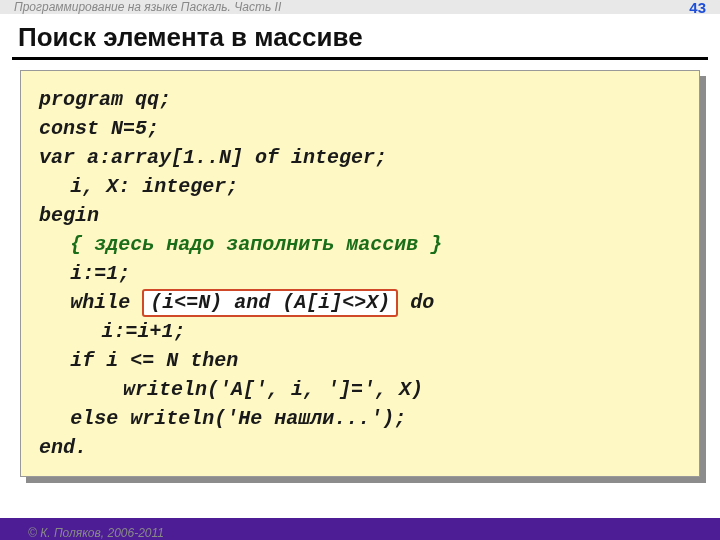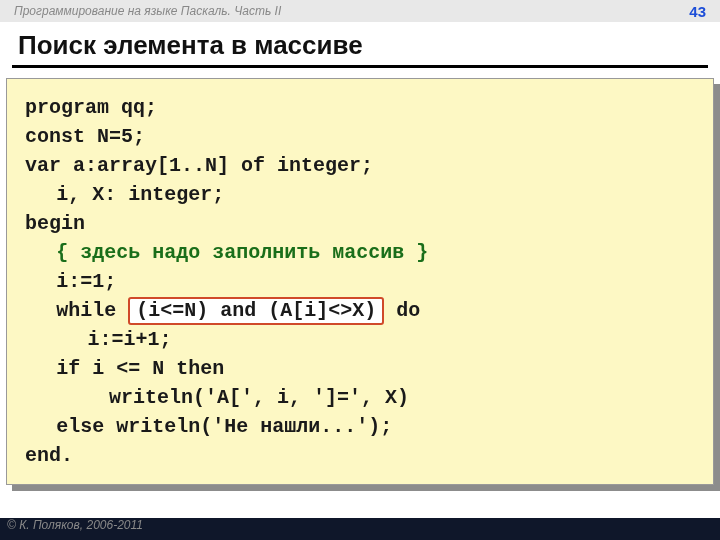--- a/index.html
+++ b/index.html
@@ -3,21 +3,21 @@
 <meta charset="utf-8">
 <style>
   * { margin: 0; padding: 0; box-sizing: border-box; }
   html, body { width: 720px; height: 540px; overflow: hidden; }
   body {
     font-family: Arial, Helvetica, sans-serif;
     background: #ffffff;
     position: relative;
   }
   .header-bar {
-    height: 22px;
+    height: 14px;
     background: #e8e8e8;
     font-size: 12px;
     color: #888;
     display: flex;
     justify-content: space-between;
     align-items: center;
     padding: 0 14px;
     font-style: italic;
   }
   .page-num {
@@ -31,22 +31,23 @@
     font-weight: bold;
     color: #111;
     padding: 8px 18px 4px 18px;
   }
   .title-rule {
     border: none;
     border-top: 3px solid #000;
     margin: 0 12px 10px 12px;
   }
   .code-wrap {
-    margin: 0 6px;
+    margin: 0 20px;
     position: relative;
+    font-style: italic;
   }
   .code-shadow {
     position: absolute;
     top: 6px; left: 6px; right: -6px; bottom: -6px;
     background: rgba(0,0,0,0.45);
     z-index: 0;
   }
   .code-box {
     position: relative;
     z-index: 1;
@@ -66,27 +67,27 @@
     border: 2px solid #d04a2a;
     border-radius: 3px;
     padding: 0px 6px 1px 6px;
     display: inline-block;
     line-height: 1.15;
   }
   .footer-bar {
     position: absolute;
     left: 0; right: 0; bottom: 0;
     height: 22px;
-    background: #0f172a;
+    background: #4c1d95;
     font-size: 12px;
     color: #888;
     display: flex;
     justify-content: space-between;
-    align-items: flex-start;
-    padding: 0 7px;
+    align-items: flex-end;
+    padding: 0 28px;
     font-style: italic;
   }
   .indent1 { padding-left: 2.6ch; display: inline-block; }
   .indent2 { padding-left: 5.2ch; display: inline-block; }
   .indent-write { padding-left: 7.0ch; display: inline-block; }
 </style>
 </head>
 <body>
 
 <div class="header-bar">

